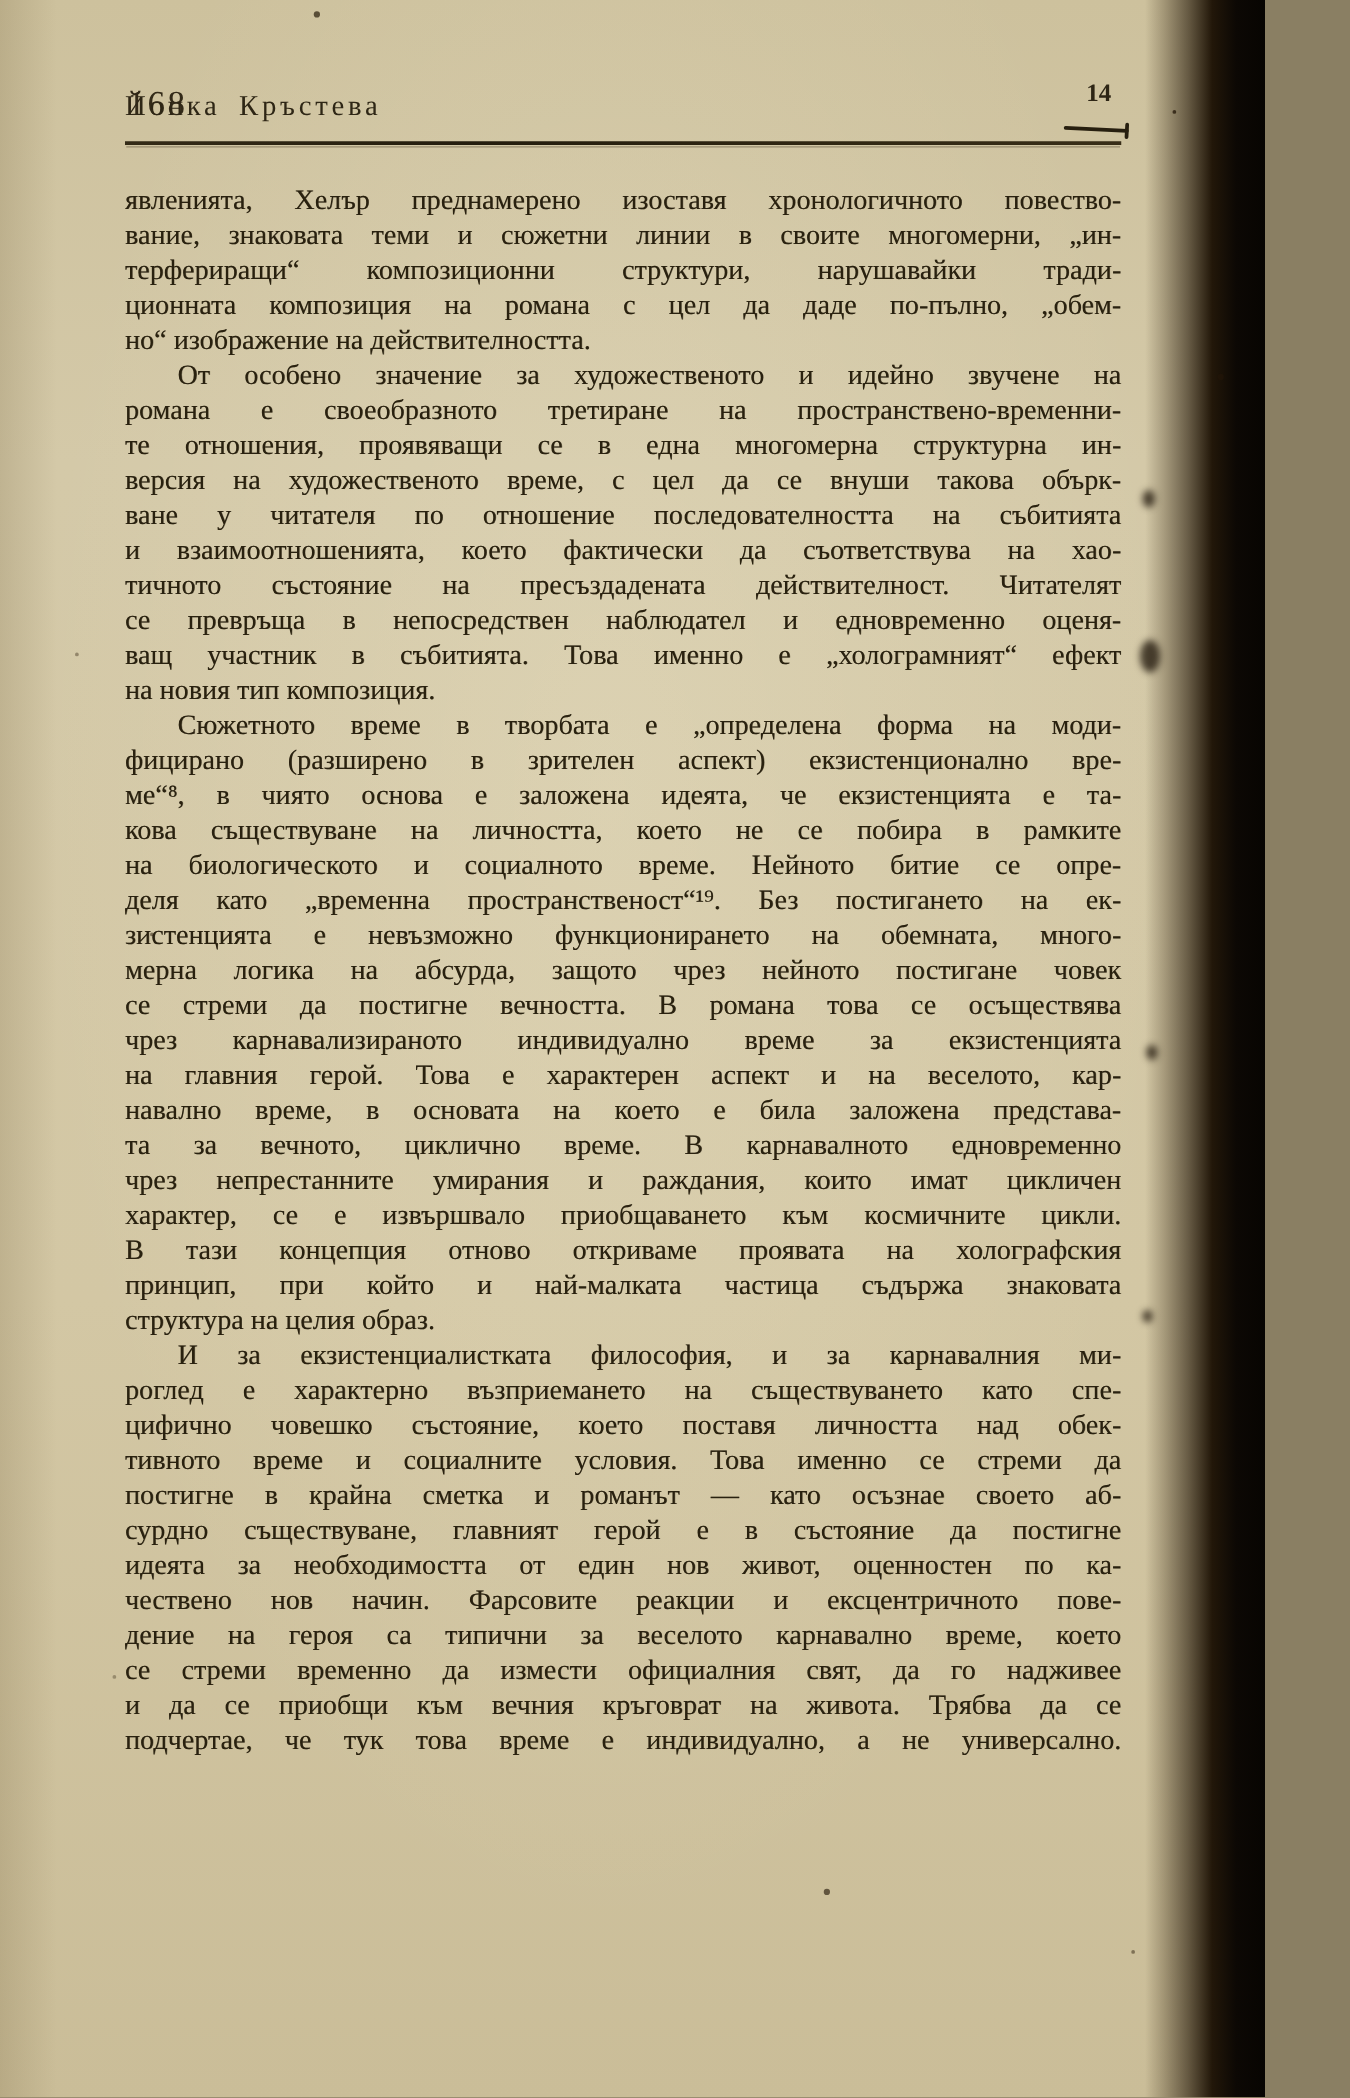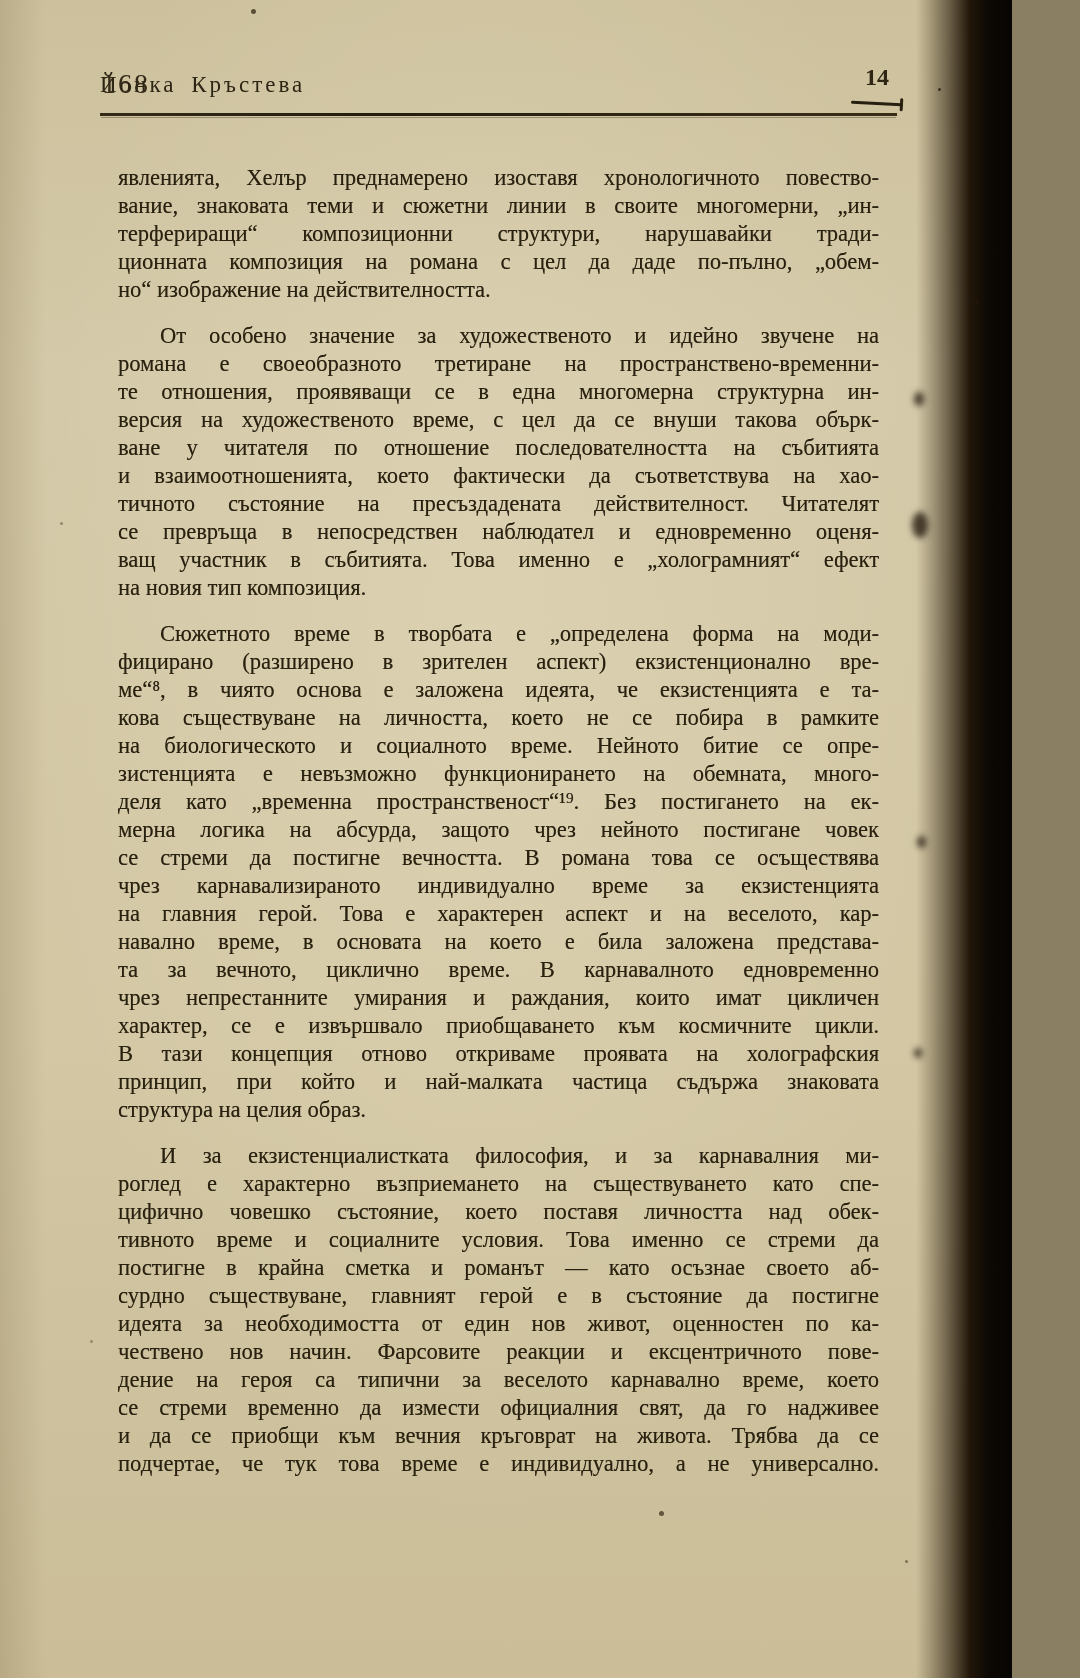--- a/index.html
+++ b/index.html
@@ -59,21 +59,21 @@
     position: absolute; left: 2px; top: 4px;
     font-size: 28px; letter-spacing: 2px; color: #332a18;
   }
   .running-head {
     position: absolute; left: 0; right: 0; top: 8px;
     font-size: 23px; letter-spacing: 3px;
     word-spacing: 6px; color: #2e2615;
   }
   .pageno-right {
     position: absolute; right: 8px; top: 0;
-    font-size: 24px; font-weight: bold; color: #2e2615;
+    font-size: 20px; font-weight: bold; color: #2e2615;
   }
   .pen-mark {
     position: absolute; right: -6px; top: 38px;
     width: 52px; height: 3px; background: #271f0f;
     transform: rotate(3deg); border-radius: 2px;
   }
   .pen-mark::after {
     content: ""; position: absolute; right: 0; top: -5px;
     width: 3px; height: 13px; background: #271f0f; border-radius: 2px;
   }
@@ -82,21 +82,21 @@
     background: linear-gradient(to right, #342b17 0%, #241d0e 35%, #302713 70%, #382e18 100%);
     box-shadow: 0 3px 0 -1px rgba(45,35,18,0.35);
   }
 
   
   .text-block {
     position: absolute; left: 100px; right: 115px; top: 146px;
     font-size: 22.5px; line-height: 28px; color: #29210f;
     text-shadow: 0.3px 0.3px 0.5px rgba(30,22,8,0.45);
   }
-  .paragraph { margin: 18px; }
+  .paragraph { margin: 0; }
   .line {
     text-align: justify;
     text-align-last: justify;
     height: 28px; white-space: nowrap; overflow: visible;
   }
   .line.nojust { text-align-last: left; }
   .line.indent { text-indent: 42px; }
 </style>
 </head>
 <body>
@@ -131,22 +131,22 @@
         <div class="line">се превръща в непосредствен наблюдател и едновременно оценя-</div>
         <div class="line">ващ участник в събитията. Това именно е „холограмният“ ефект</div>
         <div class="line nojust">на новия тип композиция.</div>
       </div>
       <div class="paragraph">
         <div class="line indent">Сюжетното време в творбата е „определена форма на моди-</div>
         <div class="line">фицирано (разширено в зрителен аспект) екзистенционално вре-</div>
         <div class="line">ме“⁸, в чиято основа е заложена идеята, че екзистенцията е та-</div>
         <div class="line">кова съществуване на личността, което не се побира в рамките</div>
         <div class="line">на биологическото и социалното време. Нейното битие се опре-</div>
+        <div class="line">деля като „временна пространственост“¹⁹. Без постигането на ек-</div>
         <div class="line">зистенцията е невъзможно функционирането на обемната, много-</div>
-        <div class="line">деля като „временна пространственост“¹⁹. Без постигането на ек-</div>
         <div class="line">мерна логика на абсурда, защото чрез нейното постигане човек</div>
         <div class="line">се стреми да постигне вечността. В романа това се осъществява</div>
         <div class="line">чрез карнавализираното индивидуално време за екзистенцията</div>
         <div class="line">на главния герой. Това е характерен аспект и на веселото, кар-</div>
         <div class="line">навално време, в основата на което е била заложена представа-</div>
         <div class="line">та за вечното, циклично време. В карнавалното едновременно</div>
         <div class="line">чрез непрестанните умирания и раждания, които имат цикличен</div>
         <div class="line">характер, се е извършвало приобщаването към космичните цикли.</div>
         <div class="line">В тази концепция отново откриваме проявата на холографския</div>
         <div class="line">принцип, при който и най-малката частица съдържа знаковата</div>

